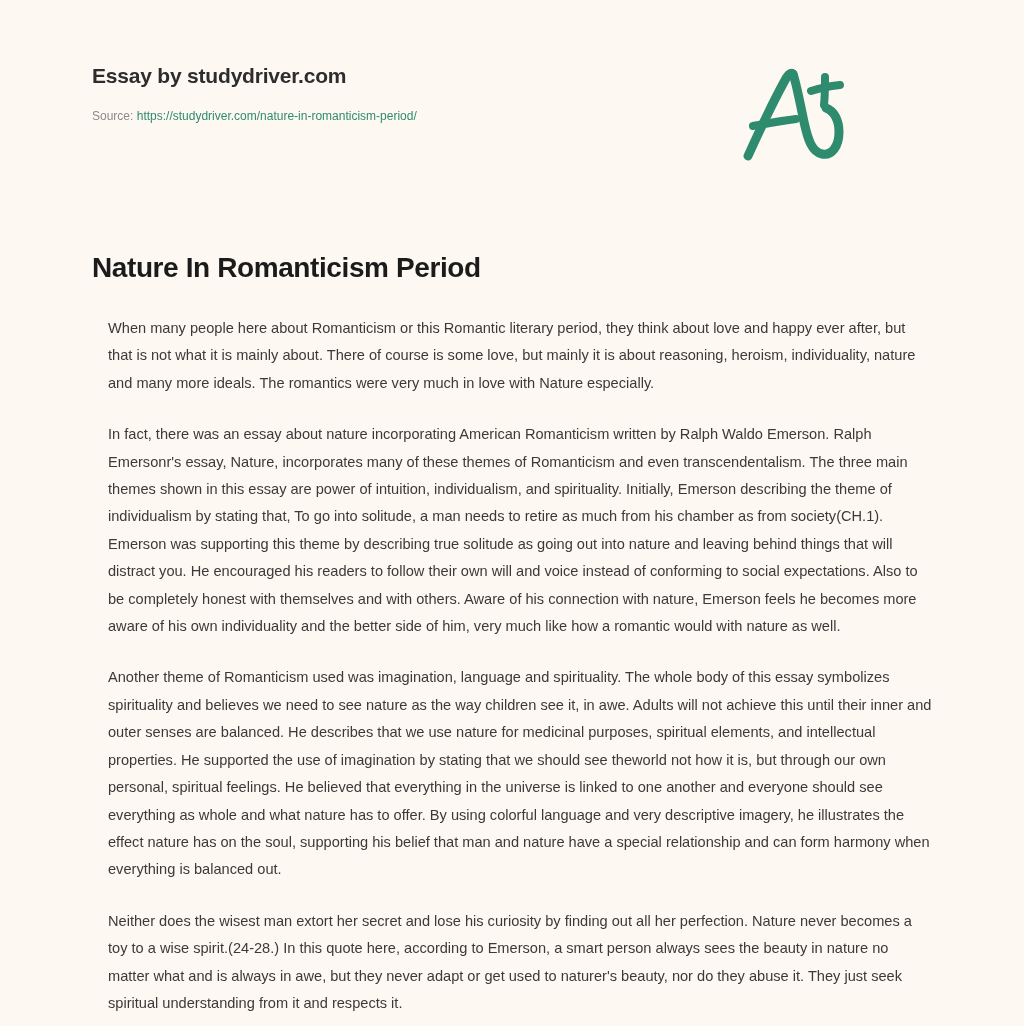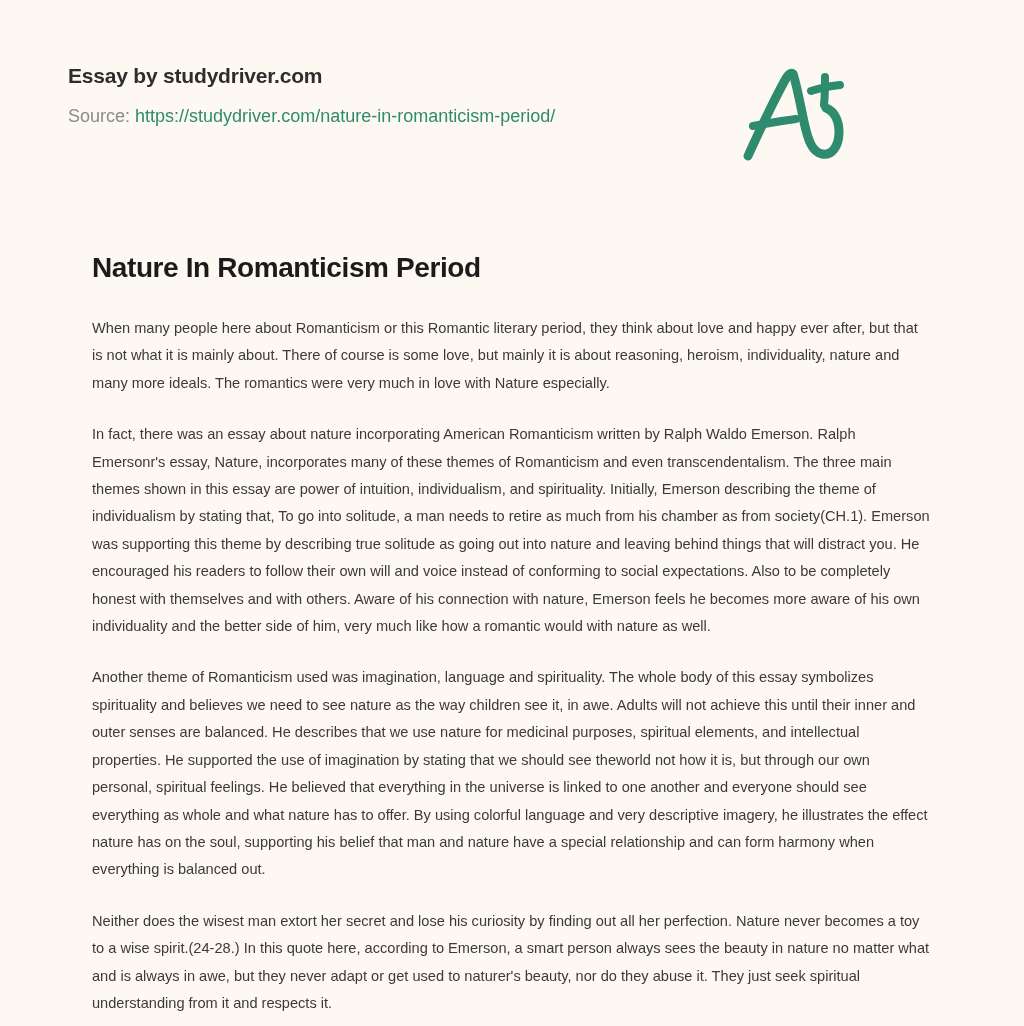--- a/index.html
+++ b/index.html
@@ -20,21 +20,21 @@
     position: relative;
     width: 1024px;
     min-height: 1026px;
     background: #fdf8f2;
     padding: 0;
   }
 
   
   .header {
     position: relative;
-    padding: 62px 92px 0 68px;
+    padding: 62px 92px 0 92px;
     display: flex;
     align-items: flex-start;
     justify-content: space-between;
   }
 
   .header-left {
     display: block;
   }
 
   .essay-by {
@@ -42,21 +42,21 @@
     font-weight: bold;
     color: #2d2d2d;
     letter-spacing: -0.2px;
     line-height: 28px;
     margin: 0;
     white-space: nowrap;
   }
 
   .source-line {
     margin-top: 16px;
-    font-size: 18px;
+    font-size: 12px;
     line-height: 20px;
     white-space: nowrap;
   }
 
   .source-label {
     color: #8a8a8a;
   }
 
   .source-url {
     color: #2f8b6e;
@@ -85,21 +85,21 @@
   }
 
   
   .article {
     padding: 0 92px 0 92px;
     margin-top: 29px;
     width: 1024px;
   }
 
   .article p {
-    margin: 0 0 24px 0;
+    margin: 0 0 24px 16px;
     font-size: 14.6px;
     line-height: 27.4px;
     color: #3c3a38;
     text-align: left;
     max-width: 843px;
   }
   .article p:last-child { margin-bottom: 0; }
 </style>
 </head>
 <body>

